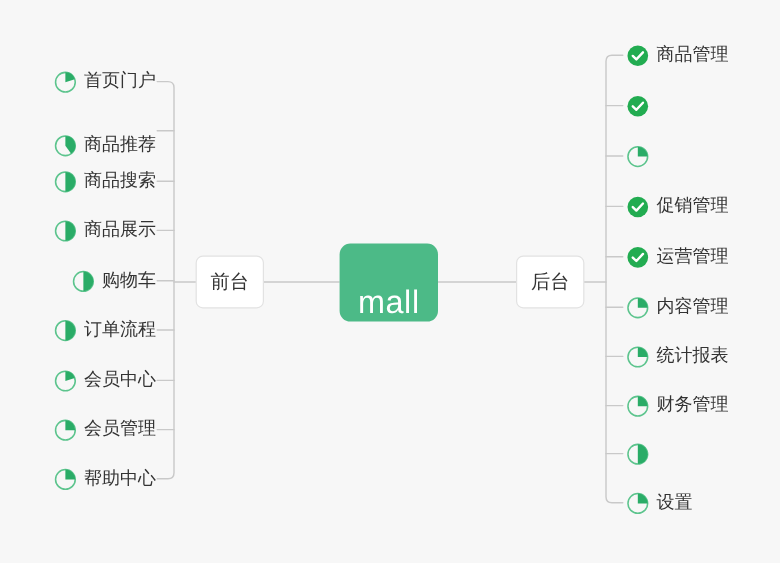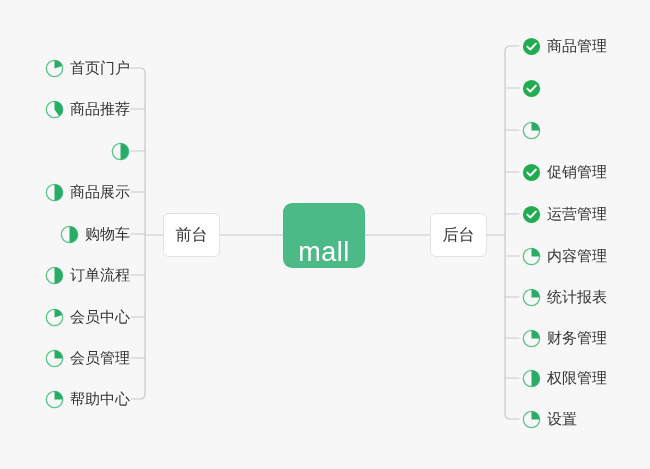--- a/index.html
+++ b/index.html
@@ -151,30 +151,31 @@
   <div id="leaves">
       <div class="leaf left" style="top: 55px;">
         <span class="label">首页门户</span>
         <span class="icon-wrap">
           <svg class="icon" viewBox="0 0 19 19">
       <circle cx="9.5" cy="9.5" r="8.2" fill="none" stroke="#5cc48d" stroke-width="1.3"></circle>
       <path d="M 9.5 9.5 L 9.5 1.3000000000000007 A 8.2 8.2 0 0 1 17.29866343362026 6.966060646125431 Z" fill="#2aac67"></path>
     </svg>
         </span>
       </div>
-      <div class="leaf left" style="top: 96px;">
+      <div class="leaf left" style="top: 108px;">
         <span class="label">商品推荐</span>
         <span class="icon-wrap">
           <svg class="icon" viewBox="0 0 19 19">
       <circle cx="9.5" cy="9.5" r="8.2" fill="none" stroke="#5cc48d" stroke-width="1.3"></circle>
       <path d="M 9.5 9.5 L 9.5 1.3000000000000007 A 8.2 8.2 0 0 1 14.31983906879828 16.133939353874567 Z" fill="#2aac67"></path>
     </svg>
         </span>
       </div>
       <div class="leaf left" style="top: 138px;">
+        <span class="label">商品搜索</span>
         <span class="icon-wrap">
           <svg class="icon" viewBox="0 0 19 19">
       <circle cx="9.5" cy="9.5" r="8.2" fill="none" stroke="#5cc48d" stroke-width="1.3"></circle>
       <path d="M 9.5 9.5 L 9.5 1.3000000000000007 A 8.2 8.2 0 0 1 9.500000000000002 17.7 Z" fill="#2aac67"></path>
     </svg>
         </span>
       </div>
       <div class="leaf left" style="top: 179px;">
         <span class="label">商品展示</span>
         <span class="icon-wrap">
@@ -299,21 +300,20 @@
         </span>
         <span class="label">财务管理</span>
       </div>
       <div class="leaf right" style="top: 365px;">
         <span class="icon-wrap">
           <svg class="icon" viewBox="0 0 19 19">
       <circle cx="9.5" cy="9.5" r="8.2" fill="none" stroke="#5cc48d" stroke-width="1.3"></circle>
       <path d="M 9.5 9.5 L 9.5 1.3000000000000007 A 8.2 8.2 0 0 1 9.500000000000002 17.7 Z" fill="#2aac67"></path>
     </svg>
         </span>
-        <span class="label">权限管理</span>
       </div>
       <div class="leaf right" style="top: 406px;">
         <span class="icon-wrap">
           <svg class="icon" viewBox="0 0 19 19">
       <circle cx="9.5" cy="9.5" r="8.2" fill="none" stroke="#5cc48d" stroke-width="1.3"></circle>
       <path d="M 9.5 9.5 L 9.5 1.3000000000000007 A 8.2 8.2 0 0 1 17.7 9.5 Z" fill="#2aac67"></path>
     </svg>
         </span>
         <span class="label">设置</span>
       </div>

